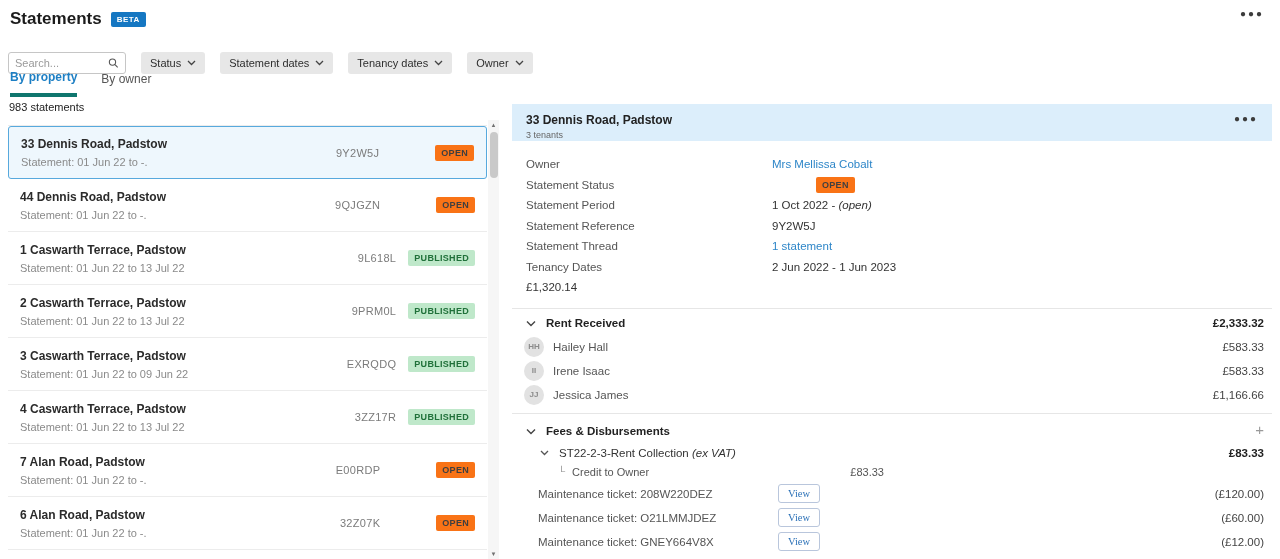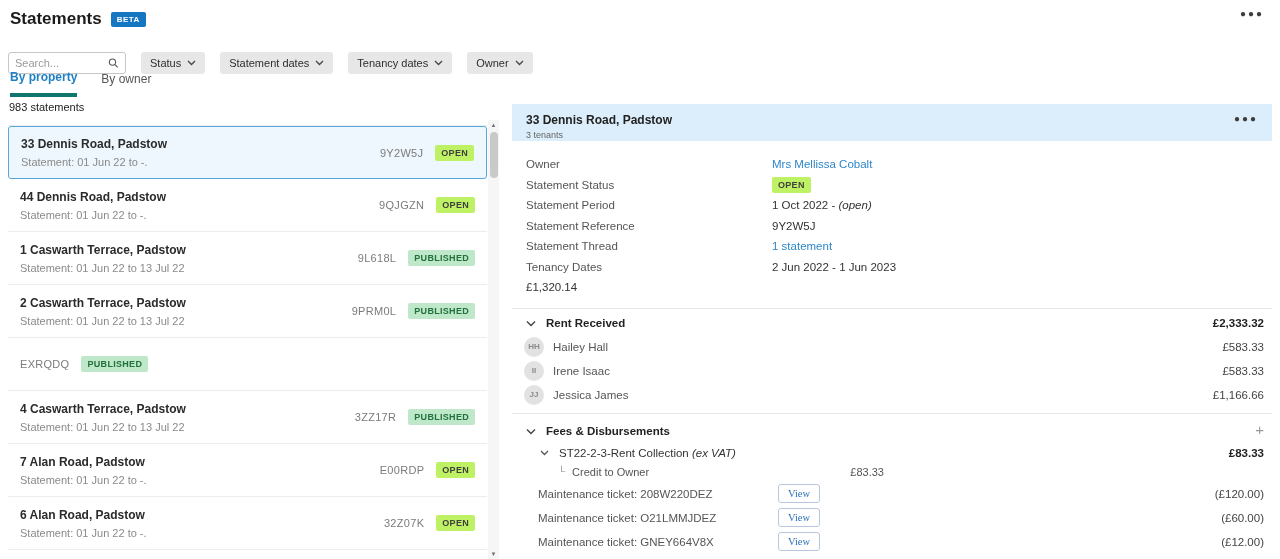--- a/index.html
+++ b/index.html
@@ -29,21 +29,21 @@
 
   
   .list { position: absolute; top: 119px; left: 8px; width: 479px; height: 440px; overflow: hidden; }
   .list-partial { height: 7px; border-bottom: 1px solid #ececec; }
   .item { display: flex; align-items: center; justify-content: space-between; padding: 9px 12px; border-bottom: 1px solid #ececec; cursor: pointer; min-height: 53px; }
   .item .addr { font-size: 12px; font-weight: bold; color: #2b2b2b; margin-bottom: 5px; }
   .item .sub { font-size: 11px; color: #8a8a8a; }
   .item-side { display: flex; align-items: center; gap: 12px; }
   .ref { font-size: 11px; color: #7b7b7b; letter-spacing: .3px; }
   .badge { font-size: 9px; font-weight: bold; padding: 3px 6px; border-radius: 2px; letter-spacing: .3px; }
-  .badge[data-status="OPEN"] { background: #bef264; color: #3f3f3f; }
+  .badge[data-status="OPEN"] { background: #f97316; color: #3f3f3f; margin-left: 44px; }
   .badge[data-status="PUBLISHED"] { background: #bfe8ca; color: #20713a; }
   .item.selected { background: #eef7fd; border: 1px solid #57a9dd; border-radius: 3px; }
 
   
   .vscroll { position: absolute; left: 488px; top: 120px; width: 11px; height: 439px; background: #f6f6f6; cursor: pointer; }
   .vscroll .arrow { position: absolute; left: 0; width: 11px; text-align: center; color: #707070; font-size: 6px; line-height: 10px; }
   .vscroll .arrow.up { top: 0; }
   .vscroll .arrow.down { bottom: 0; }
   .vscroll .thumb { position: absolute; left: 1.5px; top: 12px; width: 8px; height: 46px; background: #c9c9c9; border-radius: 4px; }
 
@@ -179,20 +179,24 @@
         <div class="addr">2 Caswarth Terrace, Padstow</div>
         <div class="sub">Statement: 01 Jun 22 to 13 Jul 22</div>
       </div>
       <div class="item-side">
         <span class="ref">9PRM0L</span>
         <span class="badge" data-status="PUBLISHED">PUBLISHED</span>
       </div>
     </div>
 
     <div class="item">
+      <div>
+        <div class="addr">3 Caswarth Terrace, Padstow</div>
+        <div class="sub">Statement: 01 Jun 22 to 09 Jun 22</div>
+      </div>
       <div class="item-side">
         <span class="ref">EXRQDQ</span>
         <span class="badge" data-status="PUBLISHED">PUBLISHED</span>
       </div>
     </div>
 
     <div class="item">
       <div>
         <div class="addr">4 Caswarth Terrace, Padstow</div>
         <div class="sub">Statement: 01 Jun 22 to 13 Jul 22</div>

